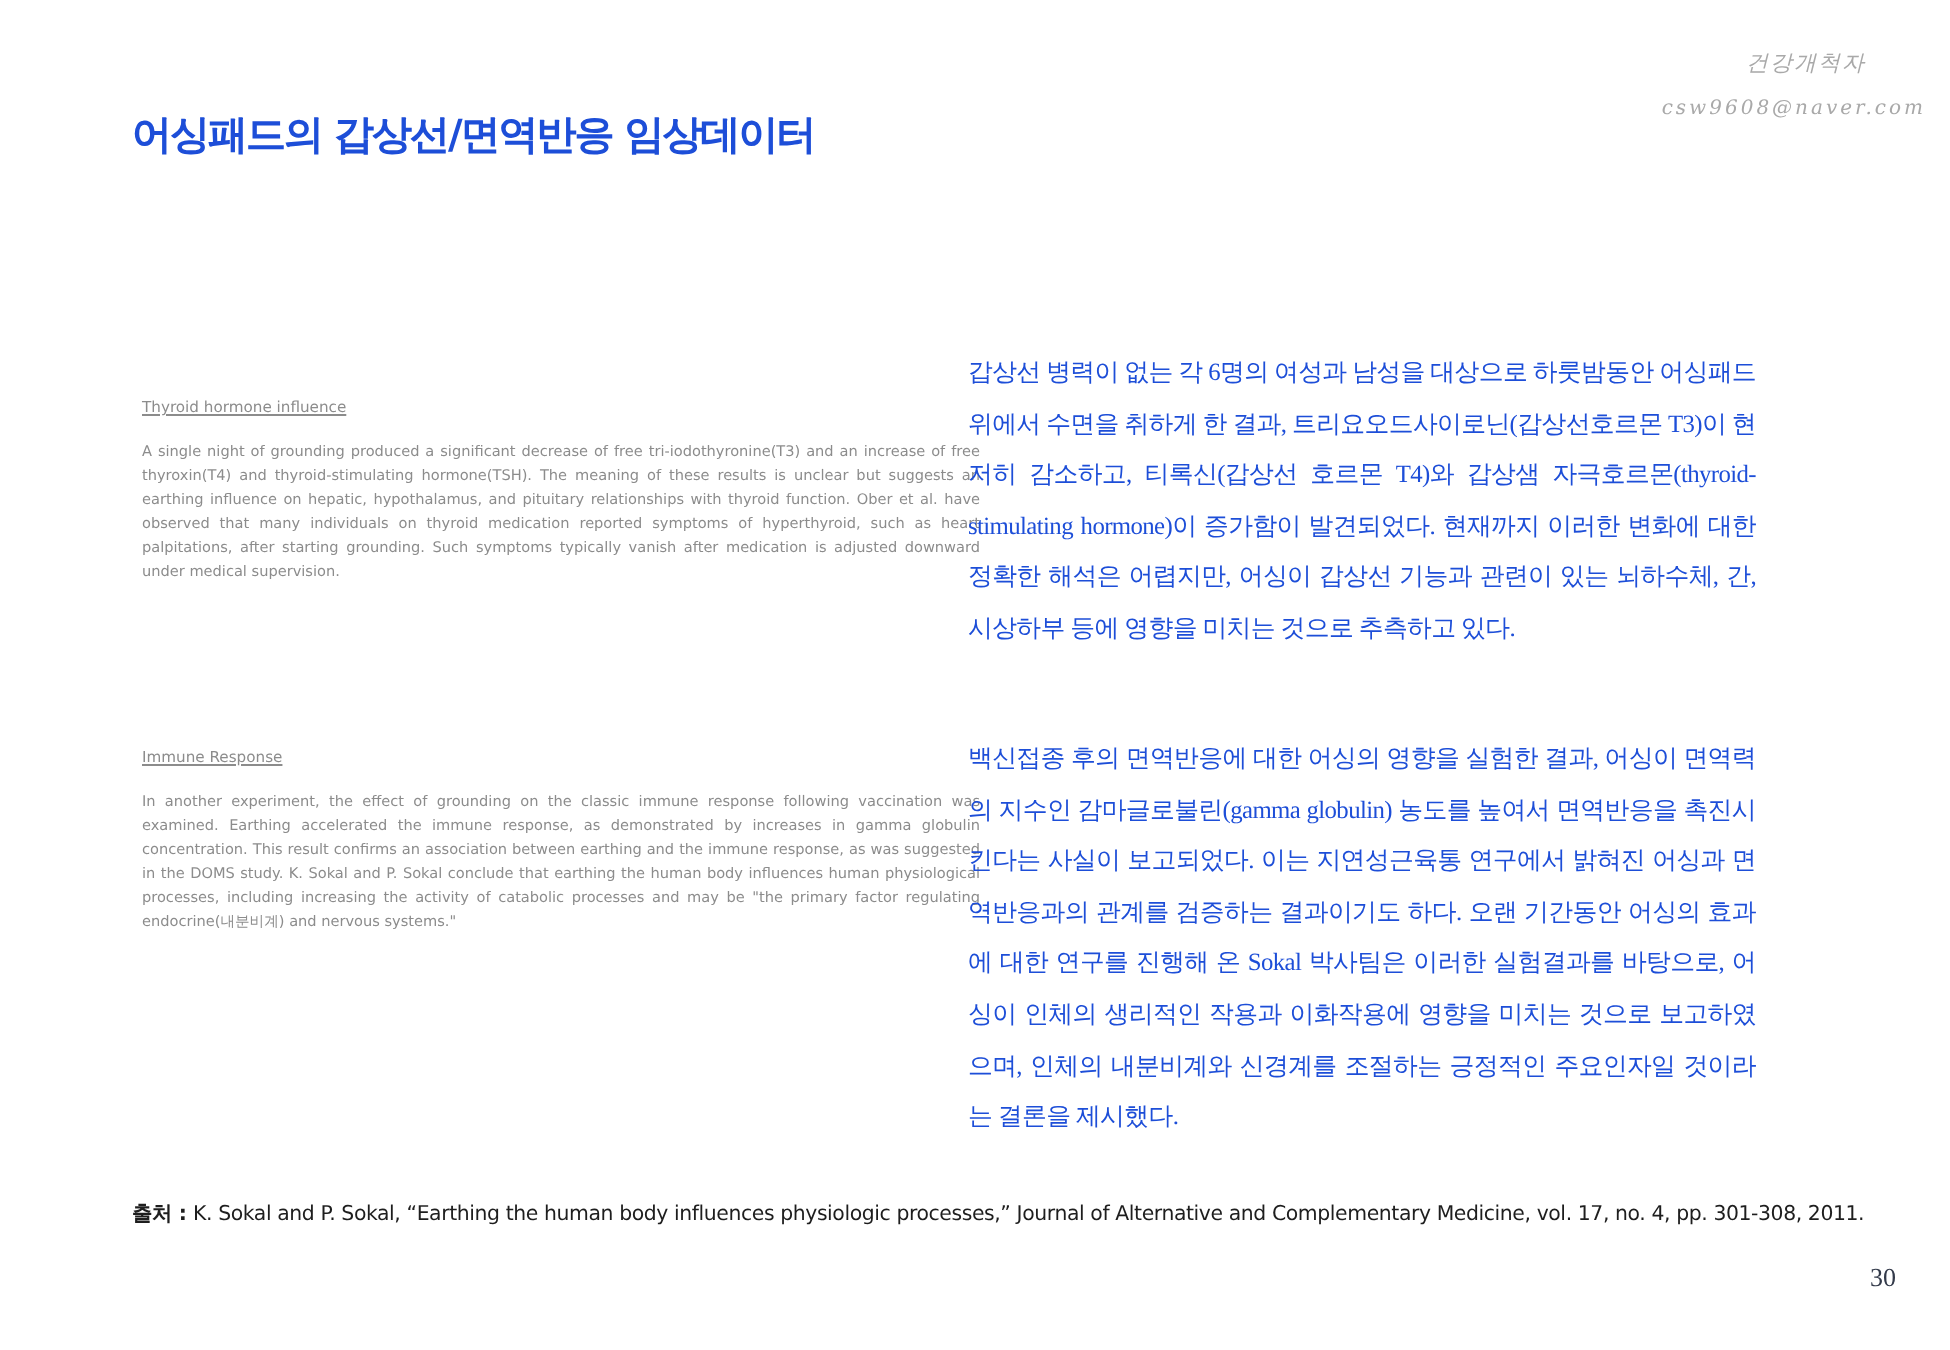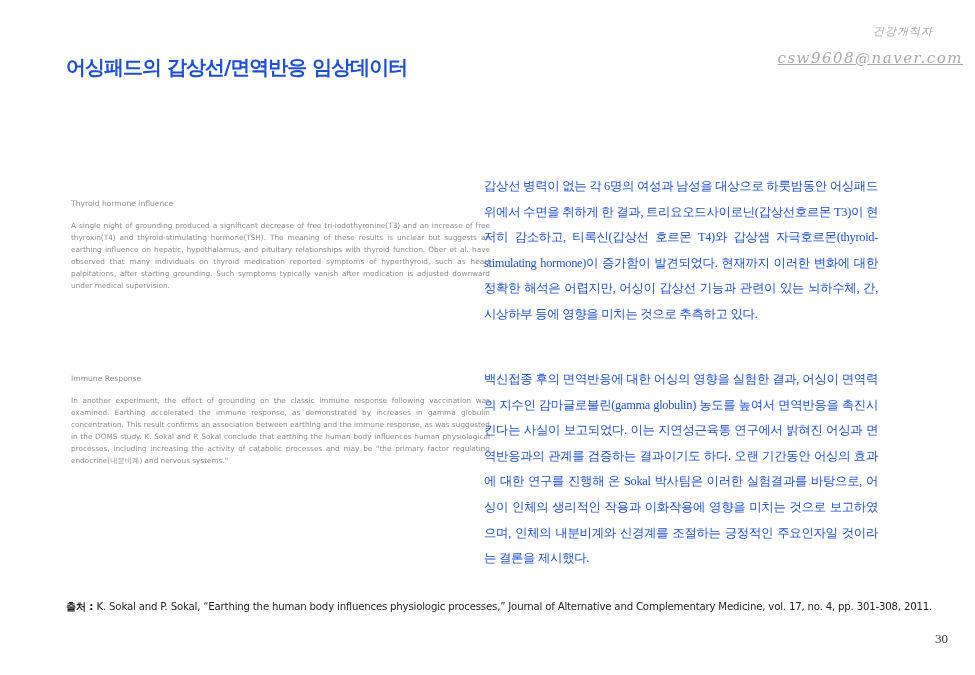--- a/index.html
+++ b/index.html
@@ -1,26 +1,26 @@
 <!DOCTYPE html>
 <html><head>
   <meta charset="utf-8">
   <style>
     * { margin: 0; padding: 0; box-sizing: border-box; }
     html, body { width: 975px; height: 675px; background: #ffffff; overflow: hidden; }
     body { position: relative; font-family: "DejaVu Sans", sans-serif; color: #222; }
 
     .watermark { position: absolute; right: 12px; top: 24px; text-align: right; color: #a9a9a9; font-family: "DejaVu Serif", serif; font-style: italic; }
     .watermark .wm-name { font-size: 11px; letter-spacing: 1px; margin-right: 30px; }
-    .watermark .wm-email { font-size: 15px; letter-spacing: 1.5px; margin-top: 10px; text-decoration: underline; }
+    .watermark .wm-email { font-size: 10px; letter-spacing: 1.5px; margin-top: 10px; }
 
     .page-title { position: absolute; left: 66px; top: 54px; font-family: "DejaVu Sans", sans-serif; font-weight: bold; font-size: 20px; color: #1d4ed8; letter-spacing: -1px; }
 
     .eng-col { position: absolute; left: 71px; width: 419px; color: #8c8c8c; font-family: "DejaVu Sans", sans-serif; }
-    .eng-heading { font-size: 7.6px; margin-bottom: 12px; }
+    .eng-heading { font-size: 7.6px; text-decoration: underline; margin-bottom: 12px; }
     .eng-body { font-size: 7.3px; line-height: 11.9px; text-align: justify; }
     .eng-thyroid { top: 199px; }
     .eng-immune { top: 374px; }
 
     .kor-col { position: absolute; left: 484px; width: 394px; font-family: Liberation Serif, serif; color: #1d4ed8; }
     .kor-body { font-size: 12.4px; line-height: 25.6px; text-align: justify; letter-spacing: -0.3px; }
     .kor-thyroid { top: 174px; }
     .kor-immune { top: 367px; }
 
     .citation { position: absolute; left: 66px; top: 600px; font-size: 10.2px; color: #1e1e1e; letter-spacing: -0.2px; white-space: nowrap; }

